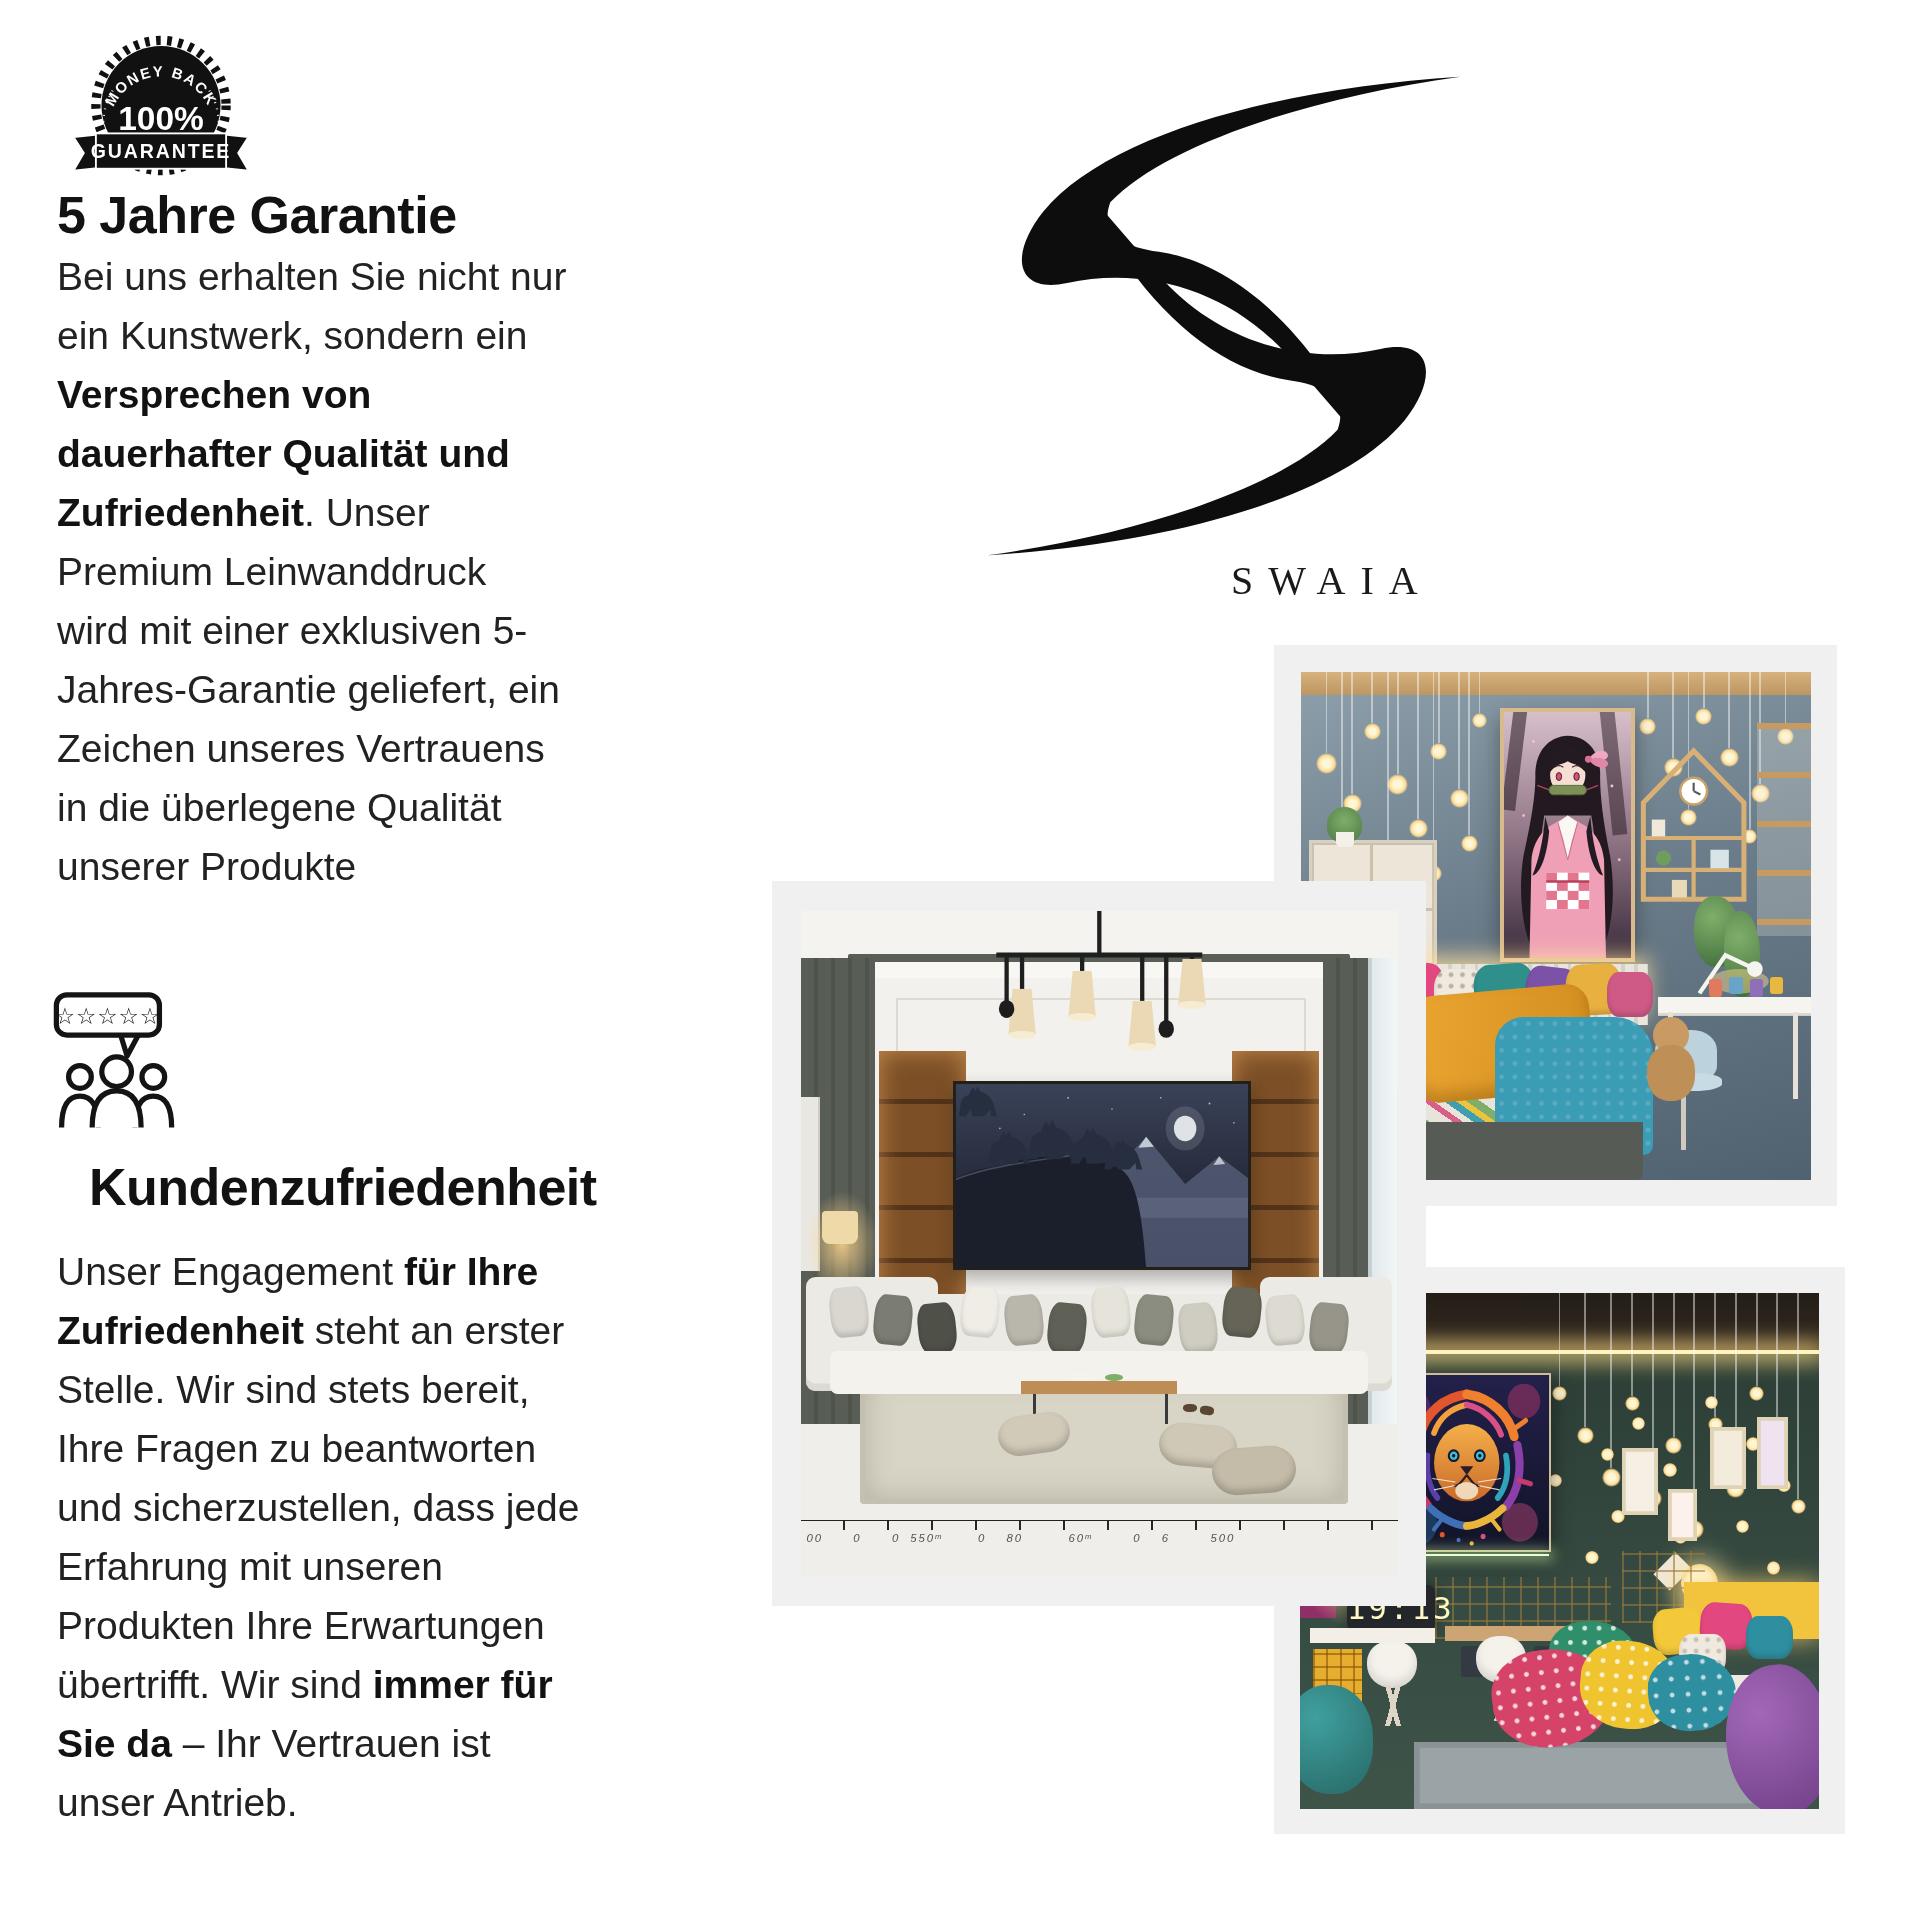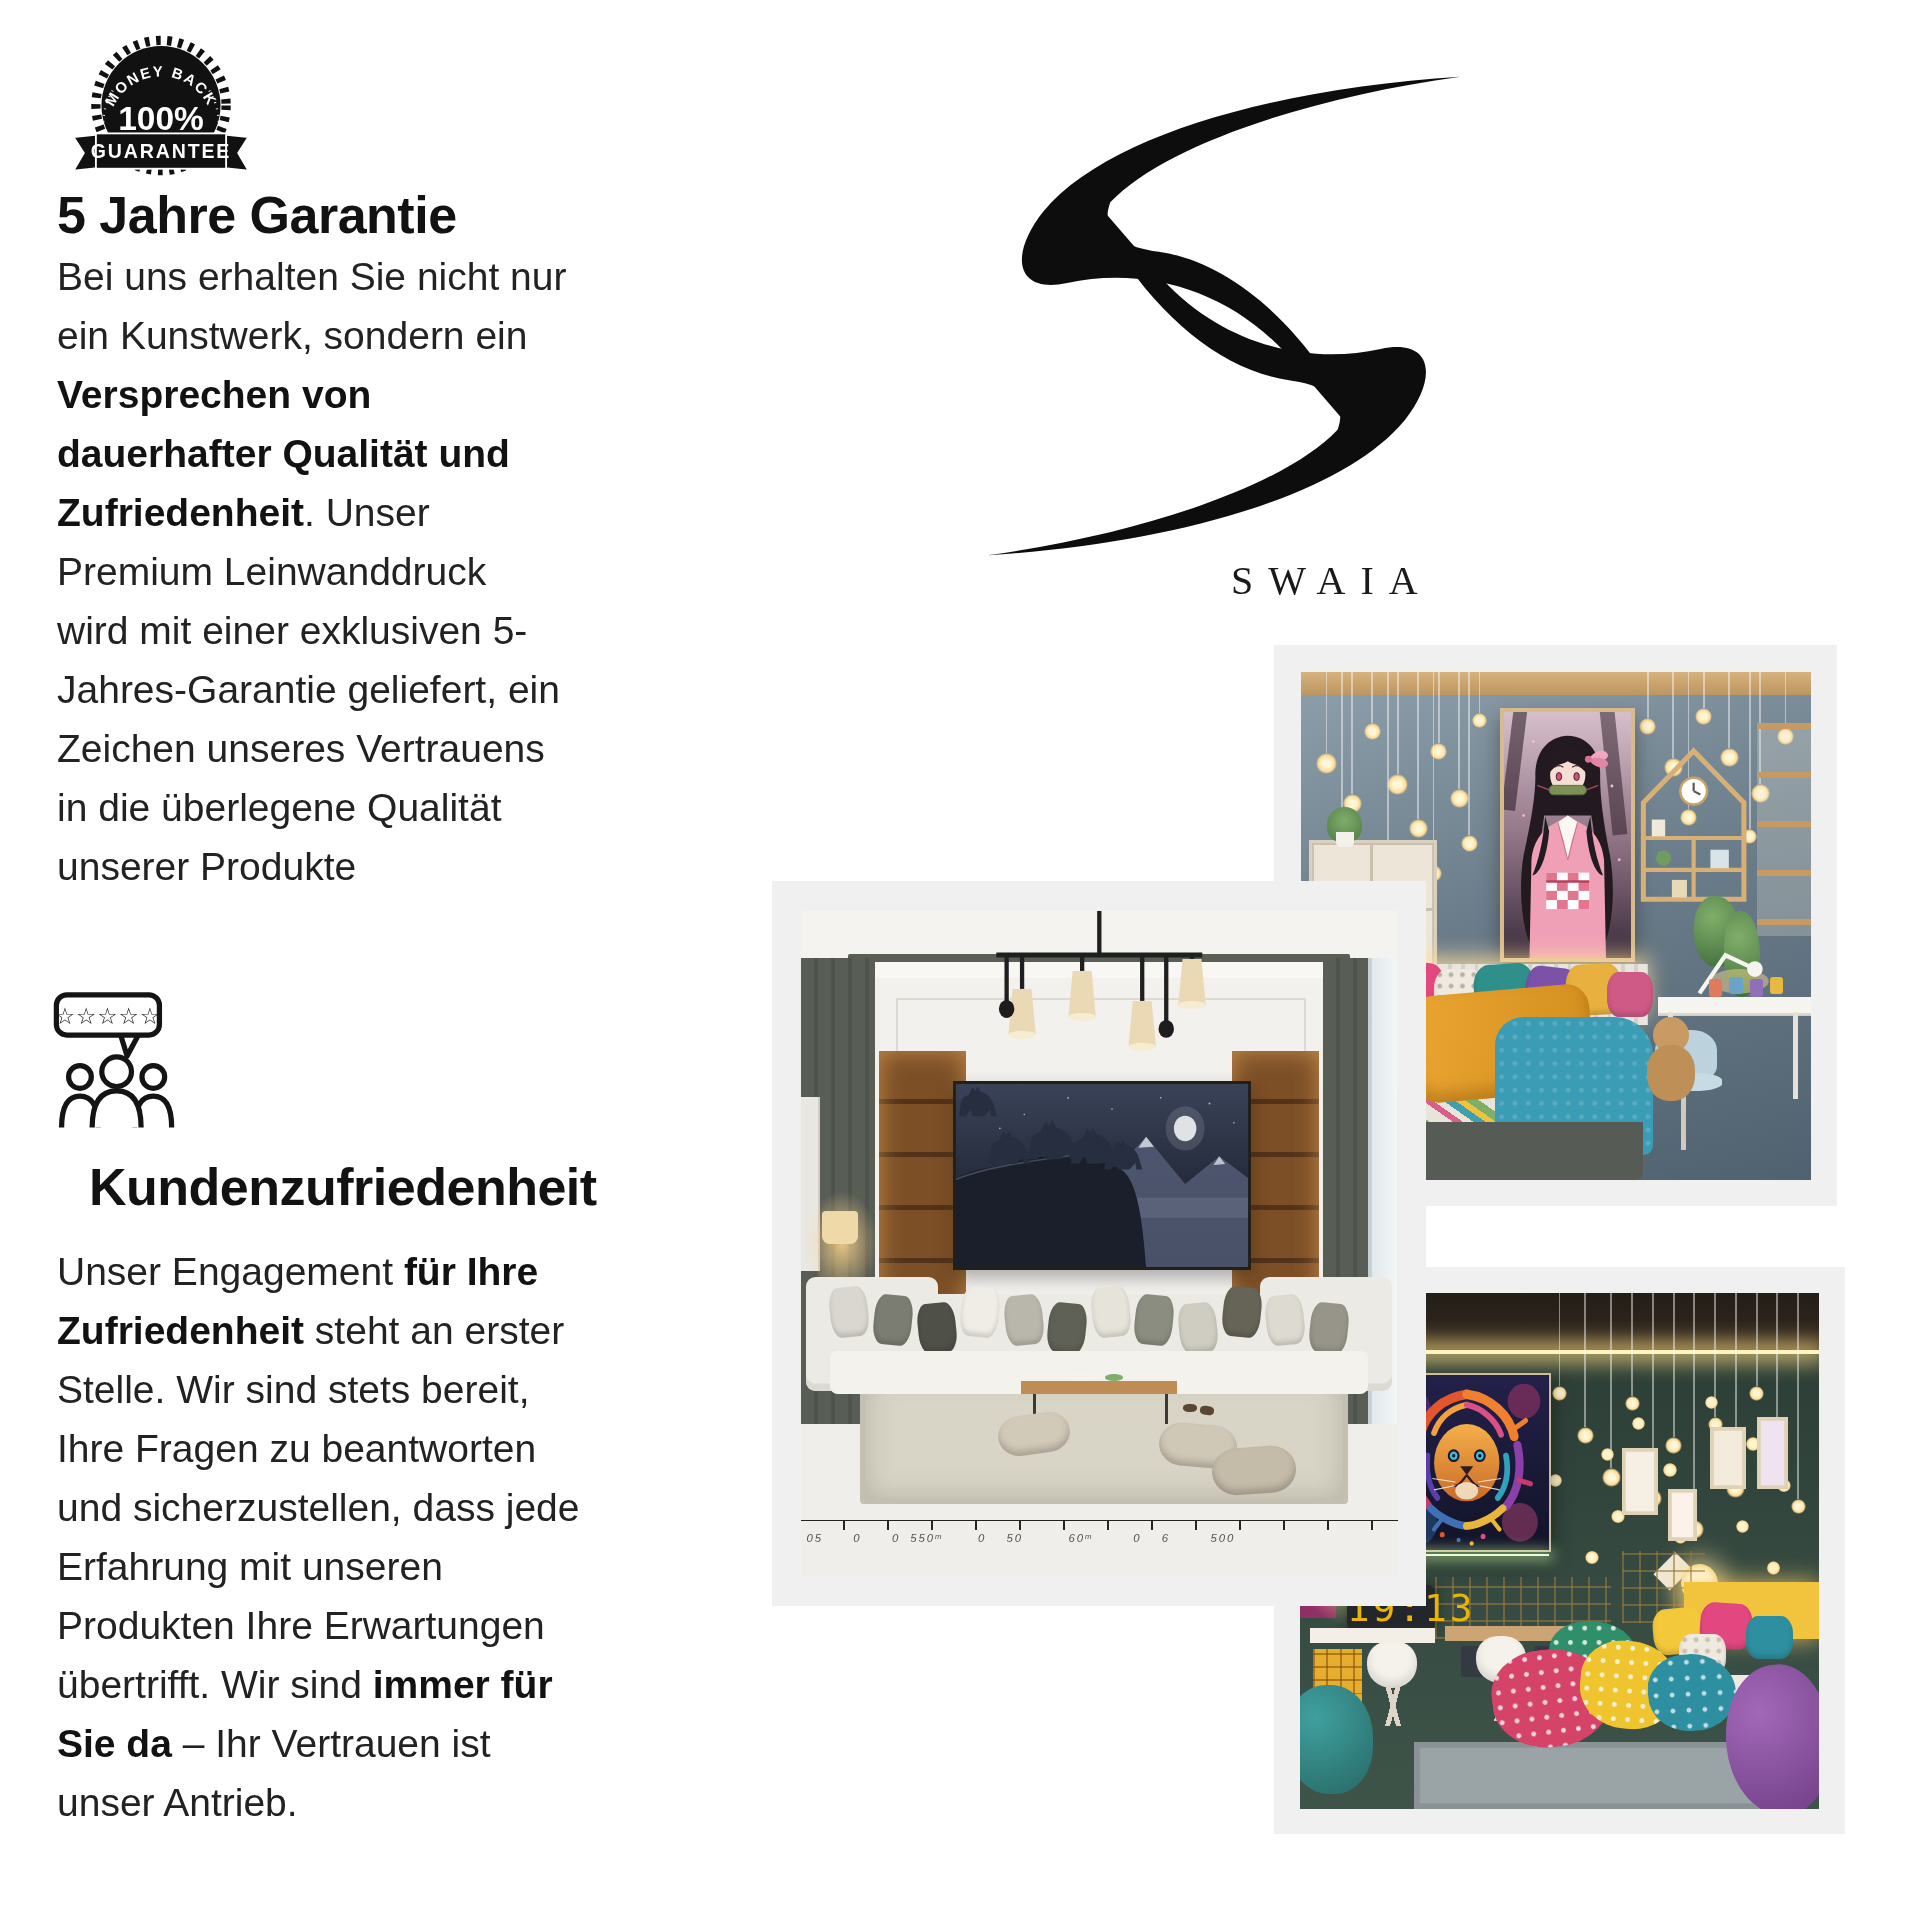--- a/index.html
+++ b/index.html
@@ -118,21 +118,21 @@
   .ln-canvas svg{width:100%;height:100%;display:block;}
   .ln-glowline{left:16%;top:50.5%;width:32%;height:2.9px;background:#e7ffd9;box-shadow:0 0 13.3px 3.8px rgba(210,255,170,.7);}
   .dotlight{position:absolute;border-radius:50%;background:radial-gradient(circle,#fff6d2 0 35%,#ffd98e 60%,rgba(255,217,142,0) 75%);}
   .ln-frame{position:absolute;background:#f6efe4;box-shadow:inset 0 0 0 3.8px #e0d2b4;}
   .ln-diamond{left:69.5%;top:51%;width:4.5%;height:6%;background:#efe8db;transform:rotate(45deg);}
   .ln-lantern{left:73.5%;top:52.5%;width:7%;height:7.5%;border-radius:50%;background:radial-gradient(circle,#fff6da 0 45%,#f5d98e 70%,rgba(245,217,142,.1));box-shadow:0 0 23px 7.6px rgba(255,230,160,.6);}
   .ln-grid{background:
       repeating-linear-gradient(0deg,rgba(150,120,60,.6) 0 1.9px,transparent 1.9px 17px),
       repeating-linear-gradient(90deg,rgba(150,120,60,.6) 0 1.9px,transparent 1.9px 17px);}
   .ln-clock{left:9%;top:56.5%;width:17%;height:9%;background:#23272c;border-radius:7.6px;
-      color:#eab308;font-family:"DejaVu Sans Mono",monospace;font-size:38px;line-height:47px;text-align:center;letter-spacing:2.9px;
+      color:#fef9c3;font-family:"DejaVu Sans Mono",monospace;font-size:31px;line-height:47px;text-align:center;letter-spacing:2.9px;
       box-shadow:0 0 13.3px rgba(0,0,0,.5);}
   .ln-lampglow{left:1%;top:47%;width:19%;height:18%;background:radial-gradient(closest-side,rgba(255,217,142,.75),rgba(255,217,142,0));}
   .ln-desk1{left:2%;top:65%;width:24%;height:2.8%;background:#f3eee6;}
   .ln-desk2{left:28%;top:64.5%;width:30%;height:3%;background:#cda473;}
   .ln-drawer{position:absolute;background:#343a41;border-radius:2.9px;}
   .ln-cube{left:2.5%;top:69%;width:9.5%;height:14%;background:
       repeating-linear-gradient(0deg,rgba(120,70,0,.5) 0 1.9px,transparent 1.9px 13.3px),
       repeating-linear-gradient(90deg,rgba(120,70,0,.5) 0 1.9px,transparent 1.9px 13.3px),#e6ad2e;}
   .ln-chair{position:absolute;width:9.5%;height:9%;background:#f5f2ec;border-radius:45% 45% 50% 50%;box-shadow:inset 0 -5.7px 9.5px rgba(0,0,0,.12);}
   .ln-chair-legs{position:absolute;width:10%;height:8%;background:
@@ -676,16 +676,16 @@
     <div class="abs lv-leg" style="left:39%;top:72.5%;"></div>
     <div class="abs lv-leg" style="left:61%;top:72.5%;"></div>
     <div class="abs" style="left:45%;top:69.3%;width:4%;height:1.2%;background:#f5f3ee;border-radius:2.9px;"></div>
     <div class="abs" style="left:51%;top:69.5%;width:3%;height:1%;background:#7fae6b;border-radius:50%;"></div>
     <div class="abs lv-cushion" style="left:33%;top:75.5%;width:12%;height:6%;transform:rotate(-8deg);"></div>
     <div class="abs lv-cushion" style="left:60%;top:77%;width:13%;height:6.5%;background:#cfc8b6;transform:rotate(5deg);"></div>
     <div class="abs lv-cushion" style="left:69%;top:80.5%;width:14%;height:7%;background:#c4bba8;transform:rotate(-4deg);"></div>
     <div class="abs lv-shoe" style="left:64%;top:74%;"></div>
     <div class="abs lv-shoe" style="left:67%;top:74.3%;transform:rotate(8deg);"></div>
     <div class="abs lv-ruler"></div>
-    <div class="abs lv-ruler-text">05      0      0  550ᵐ       0    50         60ᵐ        0    6        500</div>
+    <div class="abs lv-ruler-text">00      0      0  550ᵐ       0    80         60ᵐ        0    6        500</div>
   </div>
 </div>
 
 
 </body></html>

